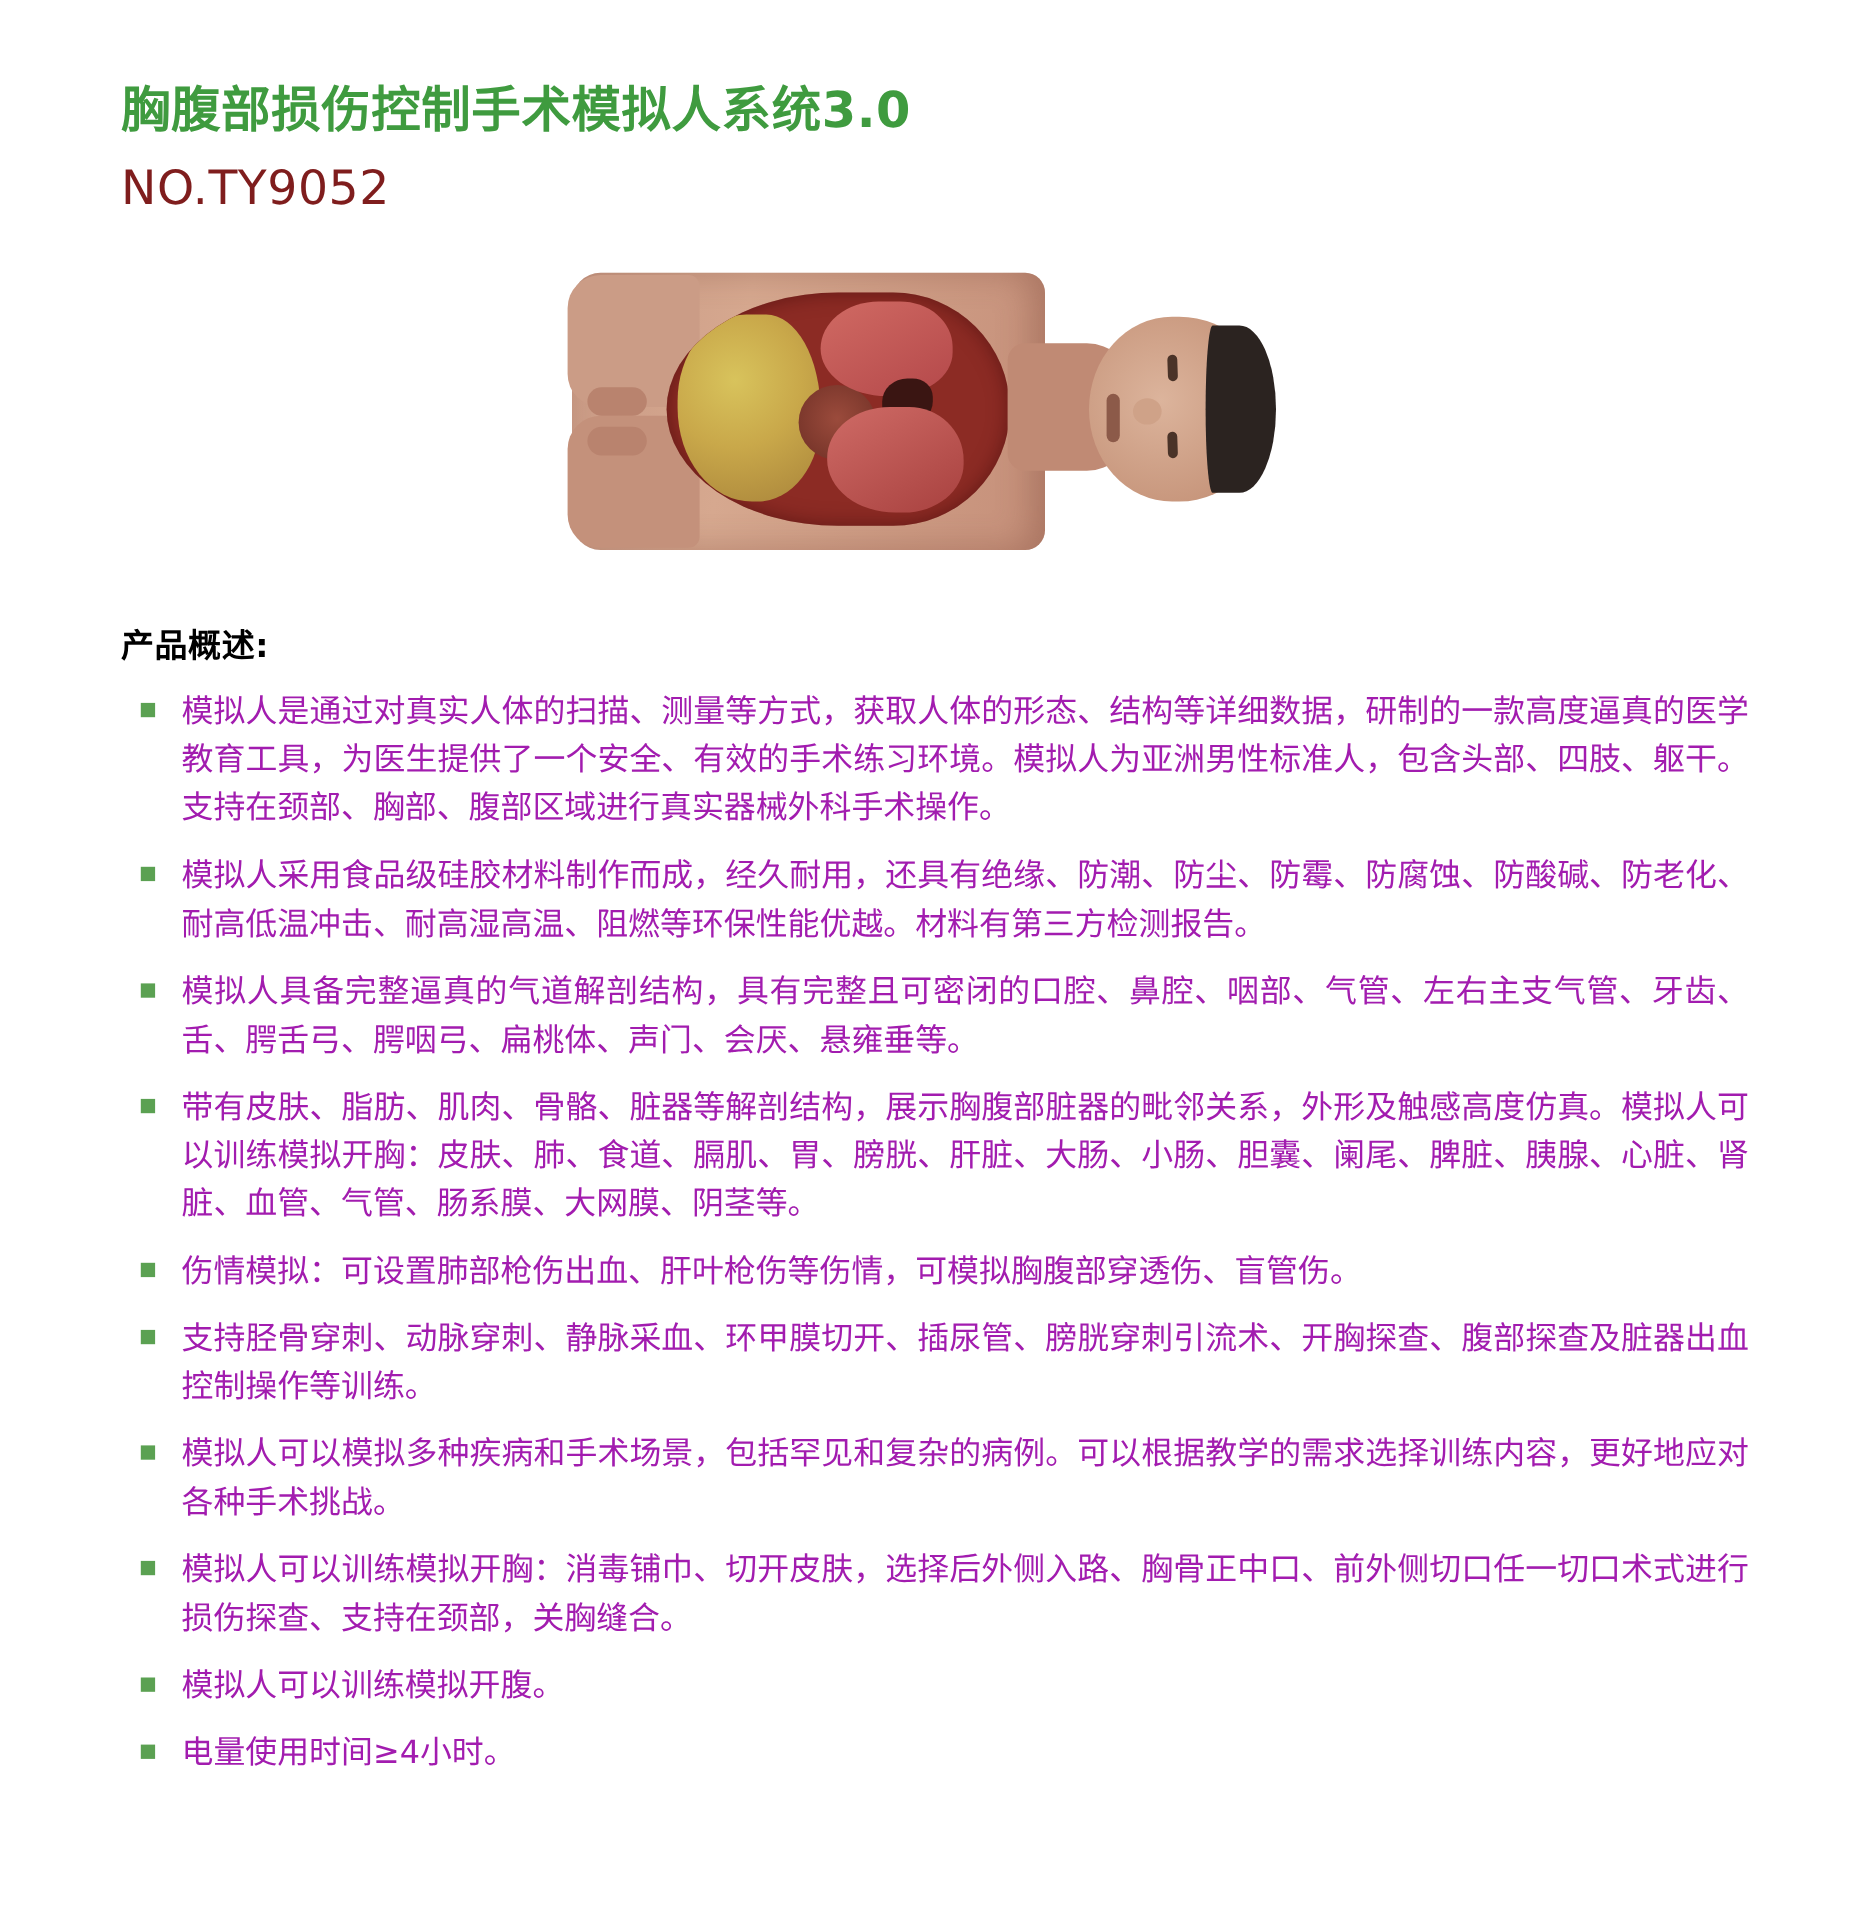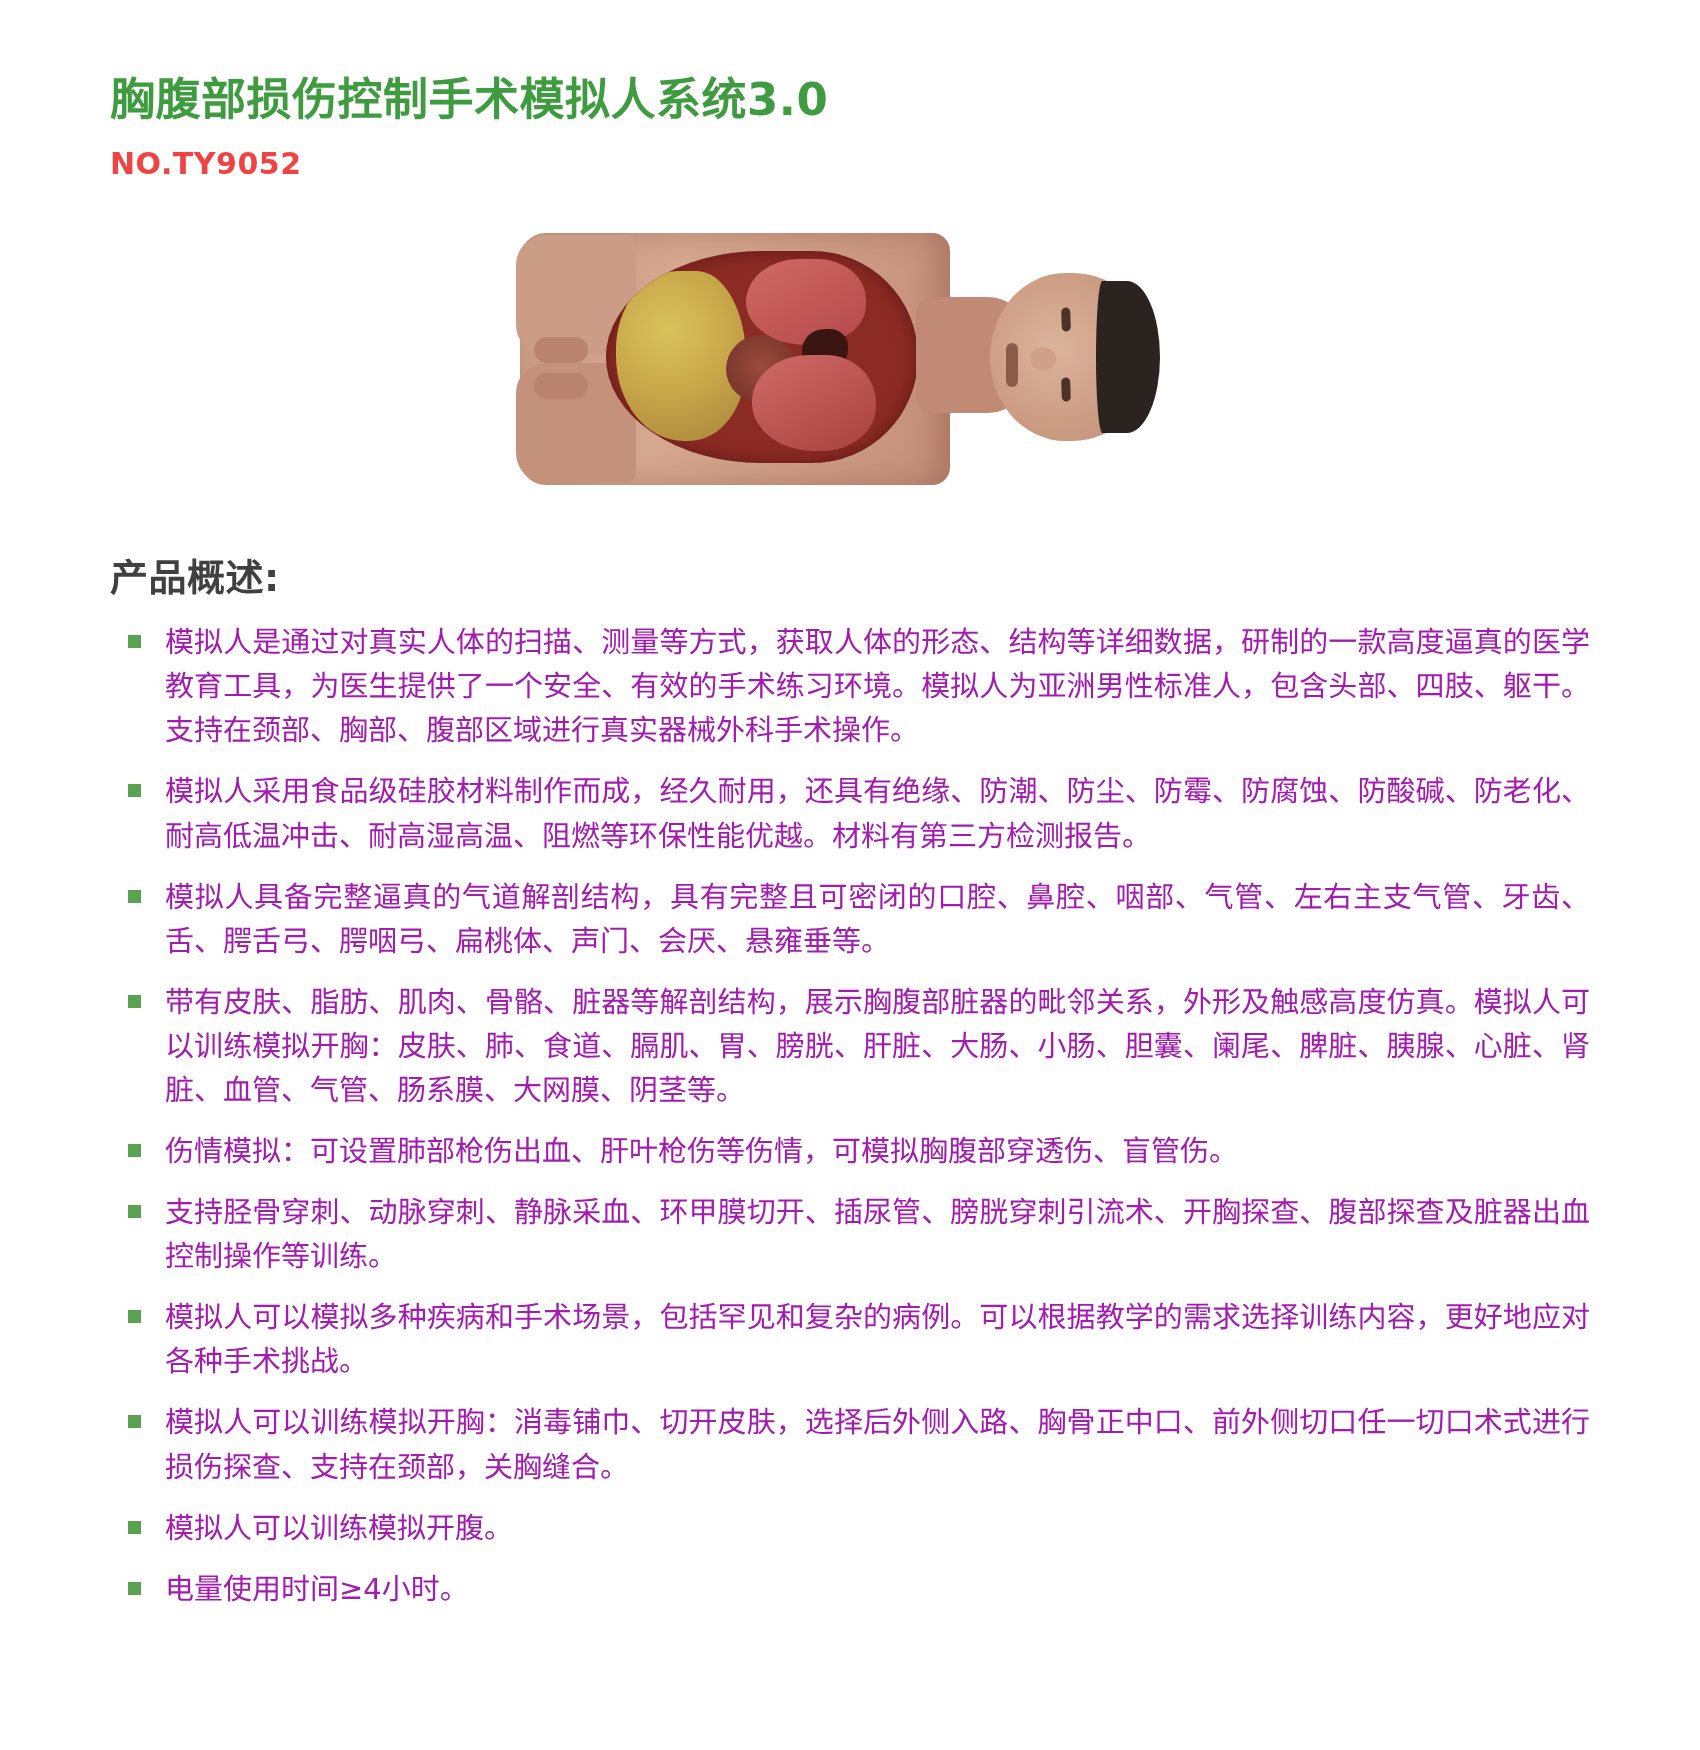--- a/index.html
+++ b/index.html
@@ -24,23 +24,23 @@
   .title {
     font-size: 45px;
     font-weight: bold;
     color: #3f9b3f;
     letter-spacing: 0.5px;
     margin: 0;
     padding-top: 72px;
     line-height: 1.25;
   }
   .model-no {
-    font-size: 30px;
-    font-weight: bold;
-    color: #ef4444;
+    font-size: 43px;
+    font-weight: normal;
+    color: #7f1d1d;
     margin: 18px 0 0 0;
     letter-spacing: 0.5px;
   }
   .figure-wrap {
     margin-top: 34px;
     height: 290px;
     display: flex;
     align-items: center;
     justify-content: center;
   }
@@ -194,23 +194,23 @@
     left: 40px;
     top: 74px;
     width: 26px;
     height: 24px;
     background: #cfa288;
     border-radius: 50%;
   }
 
   
   .section-head {
-    font-size: 38px;
+    font-size: 30px;
     font-weight: bold;
-    color: #404040;
+    color: #000000;
     margin: 42px 0 18px 0;
     letter-spacing: 0.5px;
   }
   ul.bullets {
     list-style: none;
     margin: 0;
     padding: 0;
   }
   ul.bullets > li {
     position: relative;

